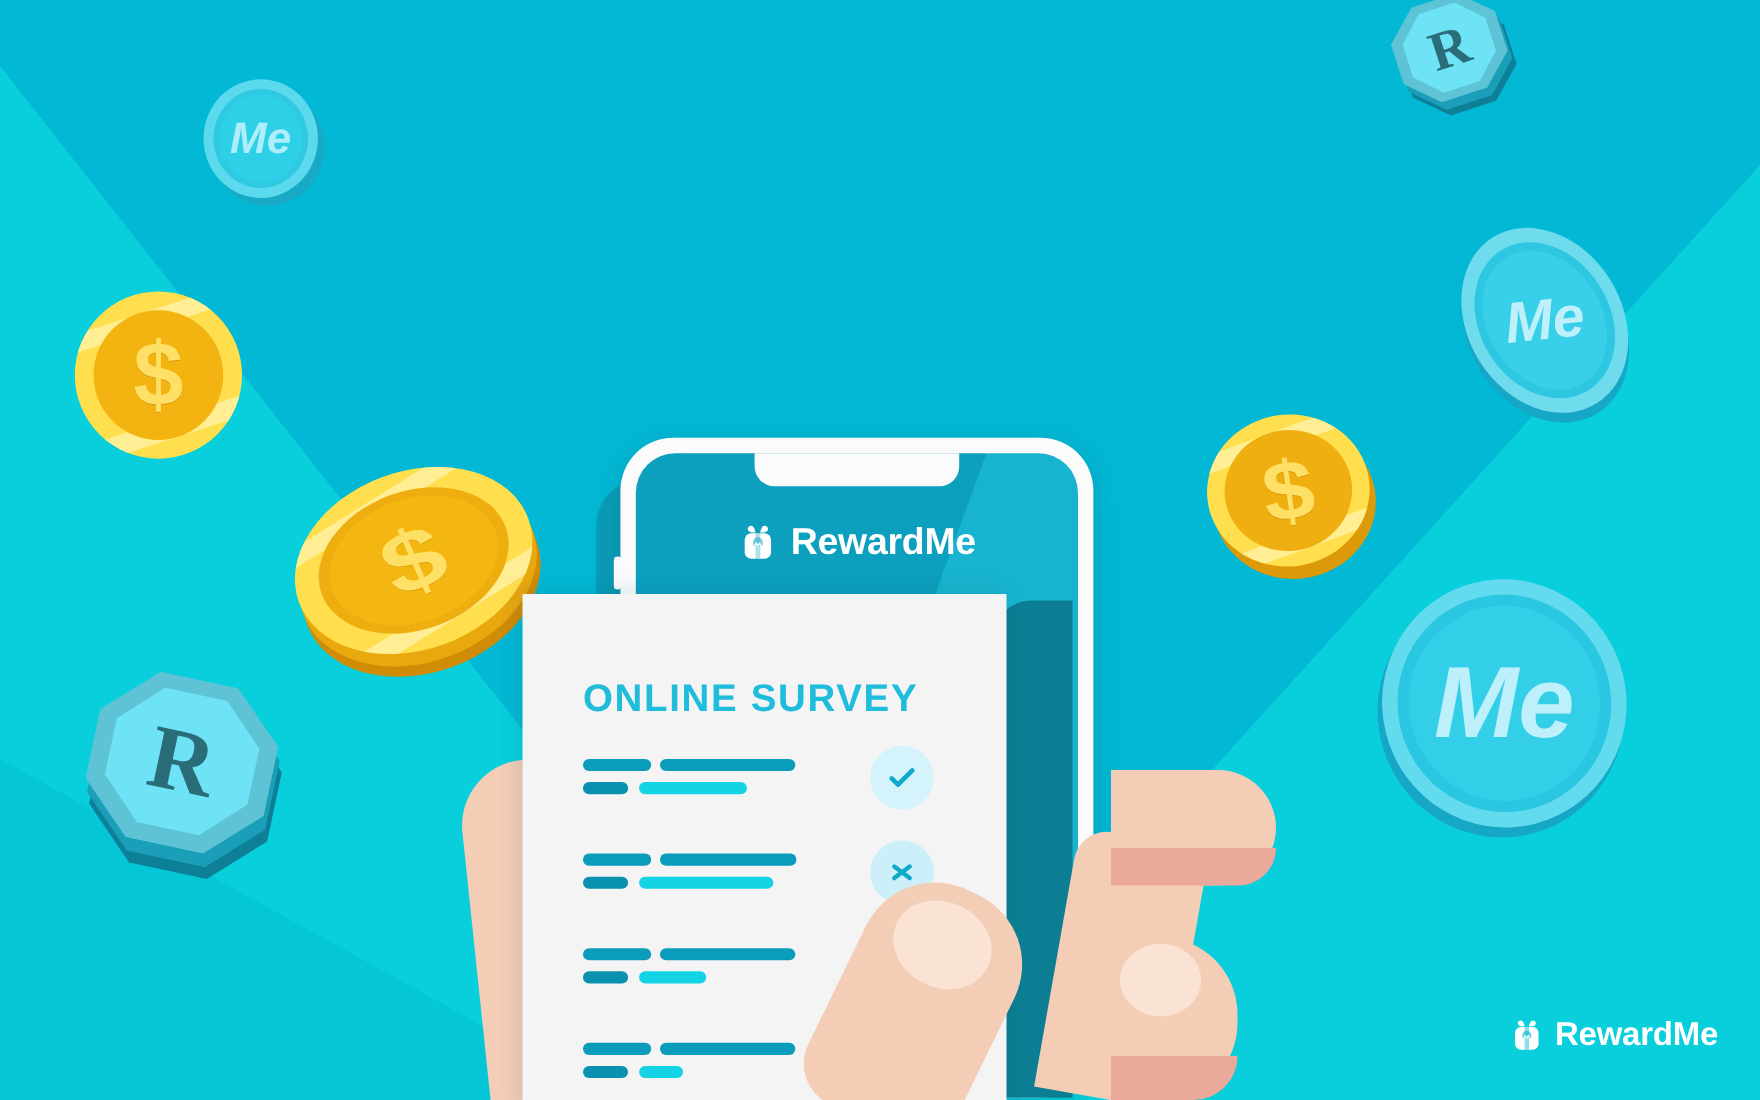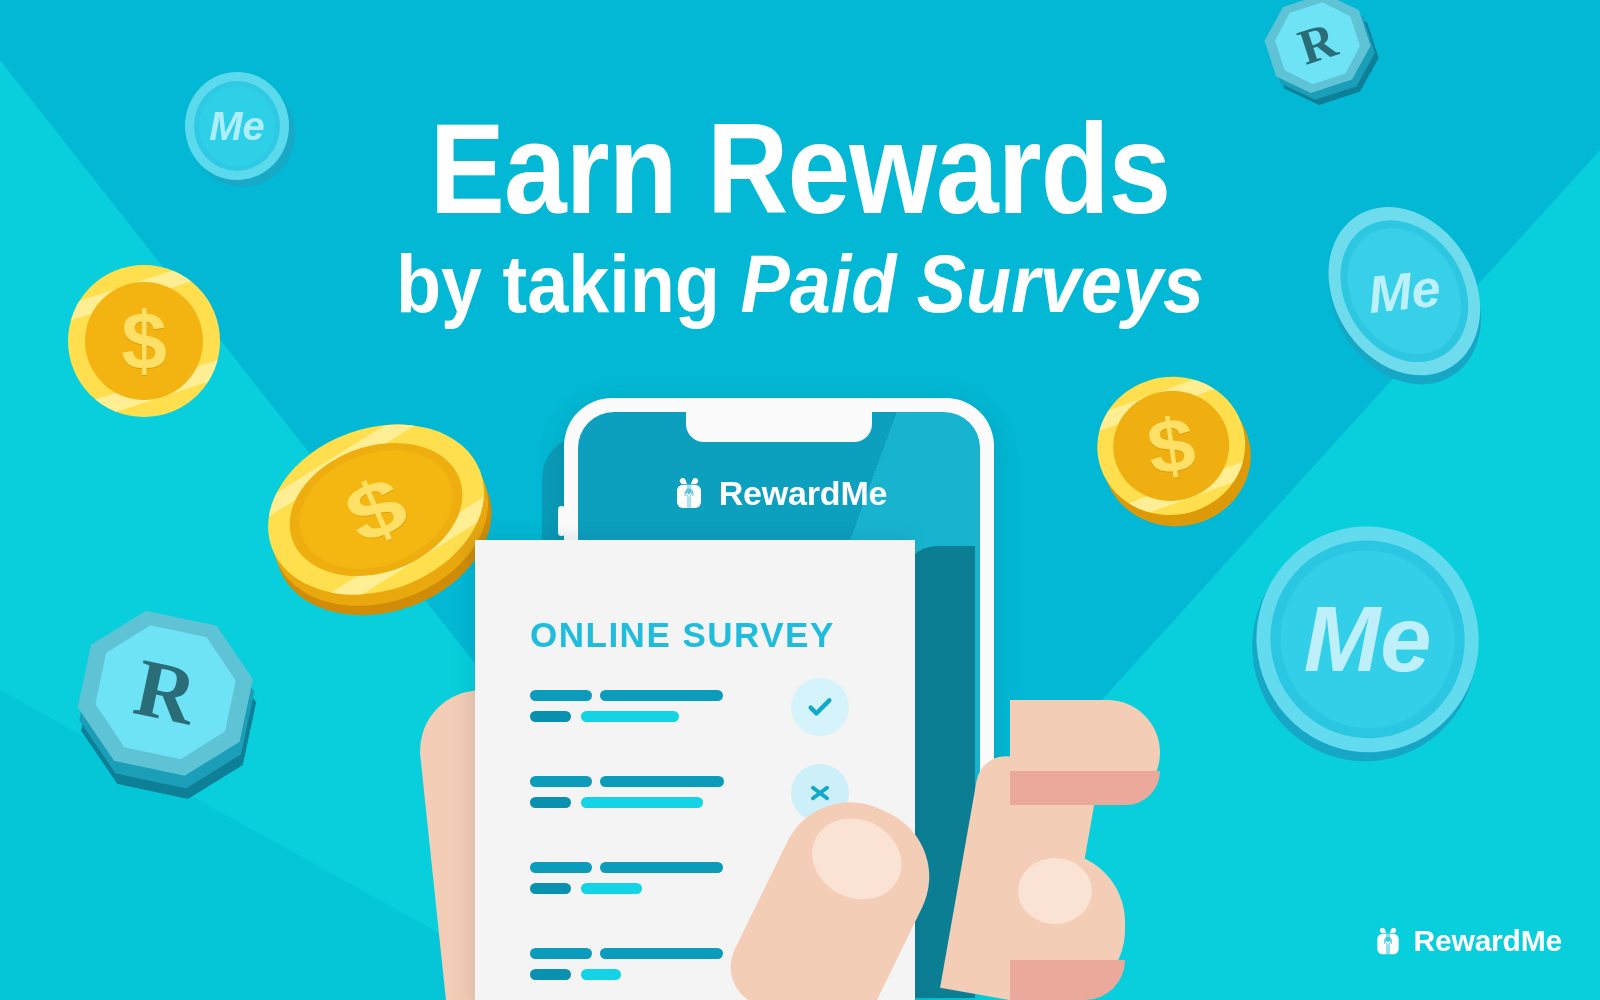--- a/index.html
+++ b/index.html
@@ -175,24 +175,20 @@
 </head>
 <body>
 
 <div id="stage">
 
   <div class="abs bg-base"></div>
   <div class="abs bg-wedge-tl"></div>
   <div class="abs bg-wedge-br"></div>
   <div class="abs bg-wedge-bl-flat"></div>
 
-  <div class="abs headline">
-    <div class="h-line1">Earn Rewards</div>
-    <div class="h-line2"><span>by taking </span><span class="ital">Paid Surveys</span></div>
-  </div>
 
   <div class="abs" style="left:185px; top:72px; width:110px; height:115px;">
     <div class="tok-shadow" style="left:6px; top:8px; width:104px; height:107px; background:#17a9c6;"></div>
     <div class="tok-rim" style="left:0; top:0; width:104px; height:108px; background:#5adaec;"></div>
     <div class="tok-rim2" style="left:9px; top:9px; width:86px; height:90px; background:#2fc9e4;"></div>
     <div class="tok-face" style="left:14px; top:14px; width:76px; height:80px; background:#2ed0e8;"></div>
     <div class="tok-glyph" style="left:14px; top:14px; width:76px; height:80px; font-size:40px;">Me</div>
   </div>
 
   <div class="abs" style="left:68px; top:265px; width:160px; height:160px;">

